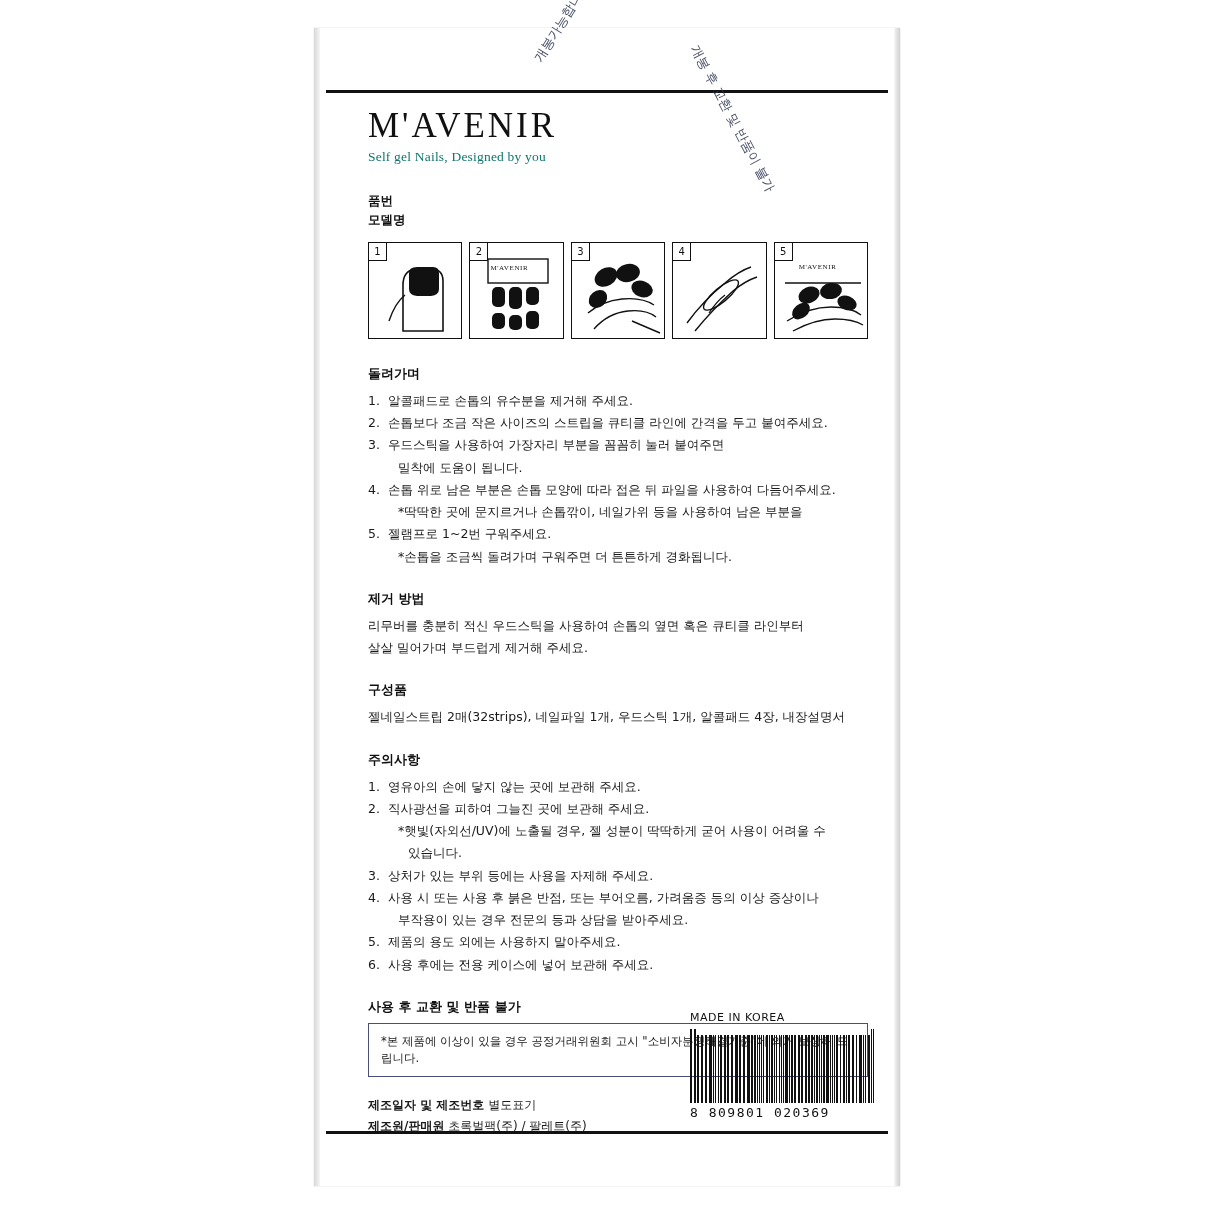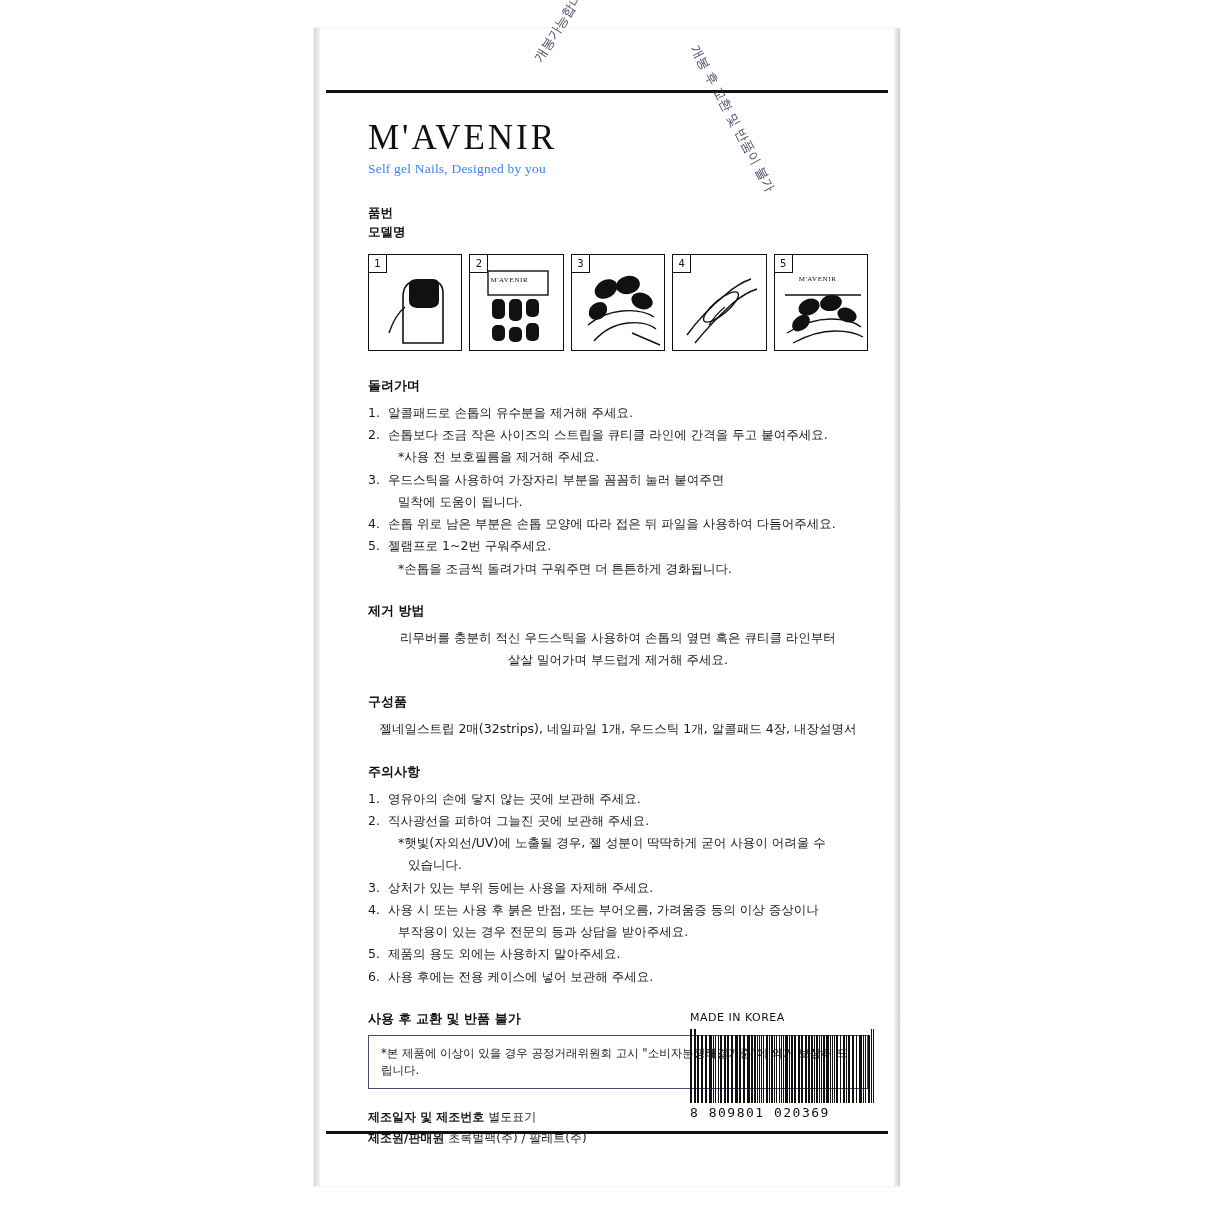--- a/index.html
+++ b/index.html
@@ -50,38 +50,38 @@
     left: 12px; right: 12px;
     bottom: 52px;
     height: 3px;
     background: #111;
   }
 
   
   .content {
     position: absolute;
     left: 54px;
-    top: 92px;
+    top: 80px;
     width: 500px;
   }
 
   
   .brand {
     font-family: "Liberation Serif", "DejaVu Serif", serif;
     font-size: 35px;
     letter-spacing: 3px;
     color: #111;
     line-height: 1;
     margin-bottom: 6px;
   }
   .brand-sub {
     font-family: "Liberation Serif", "DejaVu Serif", serif;
     font-size: 13.5px;
     letter-spacing: 0.2px;
-    color: #3b82f6;
+    color: #0f766e;
     margin-bottom: 26px;
   }
 
   
   .sku-line {
     font-size: 12.5px;
     font-weight: bold;
     line-height: 1.55;
     color: #111;
   }
@@ -130,21 +130,20 @@
     color: #111;
     margin-bottom: 7px;
   }
   .sec {
     margin-bottom: 22px;
   }
   .body-txt {
     font-size: 12.5px;
     line-height: 1.78;
     color: #1a1a1a;
-    text-align: center;
   }
   ol.num {
     list-style: none;
     margin: 0;
     padding: 0;
   }
   ol.num > li {
     font-size: 12.5px;
     line-height: 1.78;
     color: #1a1a1a;
@@ -325,30 +324,30 @@
     <div class="sec">
       <div class="sec-head">돌려가며</div>
       <ol class="num">
         <li>
           <span class="n">1.</span>
           <span>알콜패드로 손톱의 유수분을 제거해 주세요.</span>
         </li>
         <li>
           <span class="n">2.</span>
           <span>손톱보다 조금 작은 사이즈의 스트립을 큐티클 라인에 간격을 두고 붙여주세요.</span>
-          <span class="sub">*사용 전 보호필름을 제거해 주세요.</span>
         </li>
         <li>
           <span class="n">3.</span>
           <span>우드스틱을 사용하여 가장자리 부분을 꼼꼼히 눌러 붙여주면</span>
           <span class="sub">밀착에 도움이 됩니다.</span>
         </li>
         <li>
           <span class="n">4.</span>
           <span>손톱 위로 남은 부분은 손톱 모양에 따라 접은 뒤 파일을 사용하여 다듬어주세요.</span>
+          <span class="sub">*딱딱한 곳에 문지르거나 손톱깎이, 네일가위 등을 사용하여 남은 부분을</span>
         </li>
         <li>
           <span class="n">5.</span>
           <span>젤램프로 1~2번 구워주세요.</span>
           <span class="sub">*손톱을 조금씩 돌려가며 구워주면 더 튼튼하게 경화됩니다.</span>
         </li>
       </ol>
     </div>
 
     <div class="sec">

